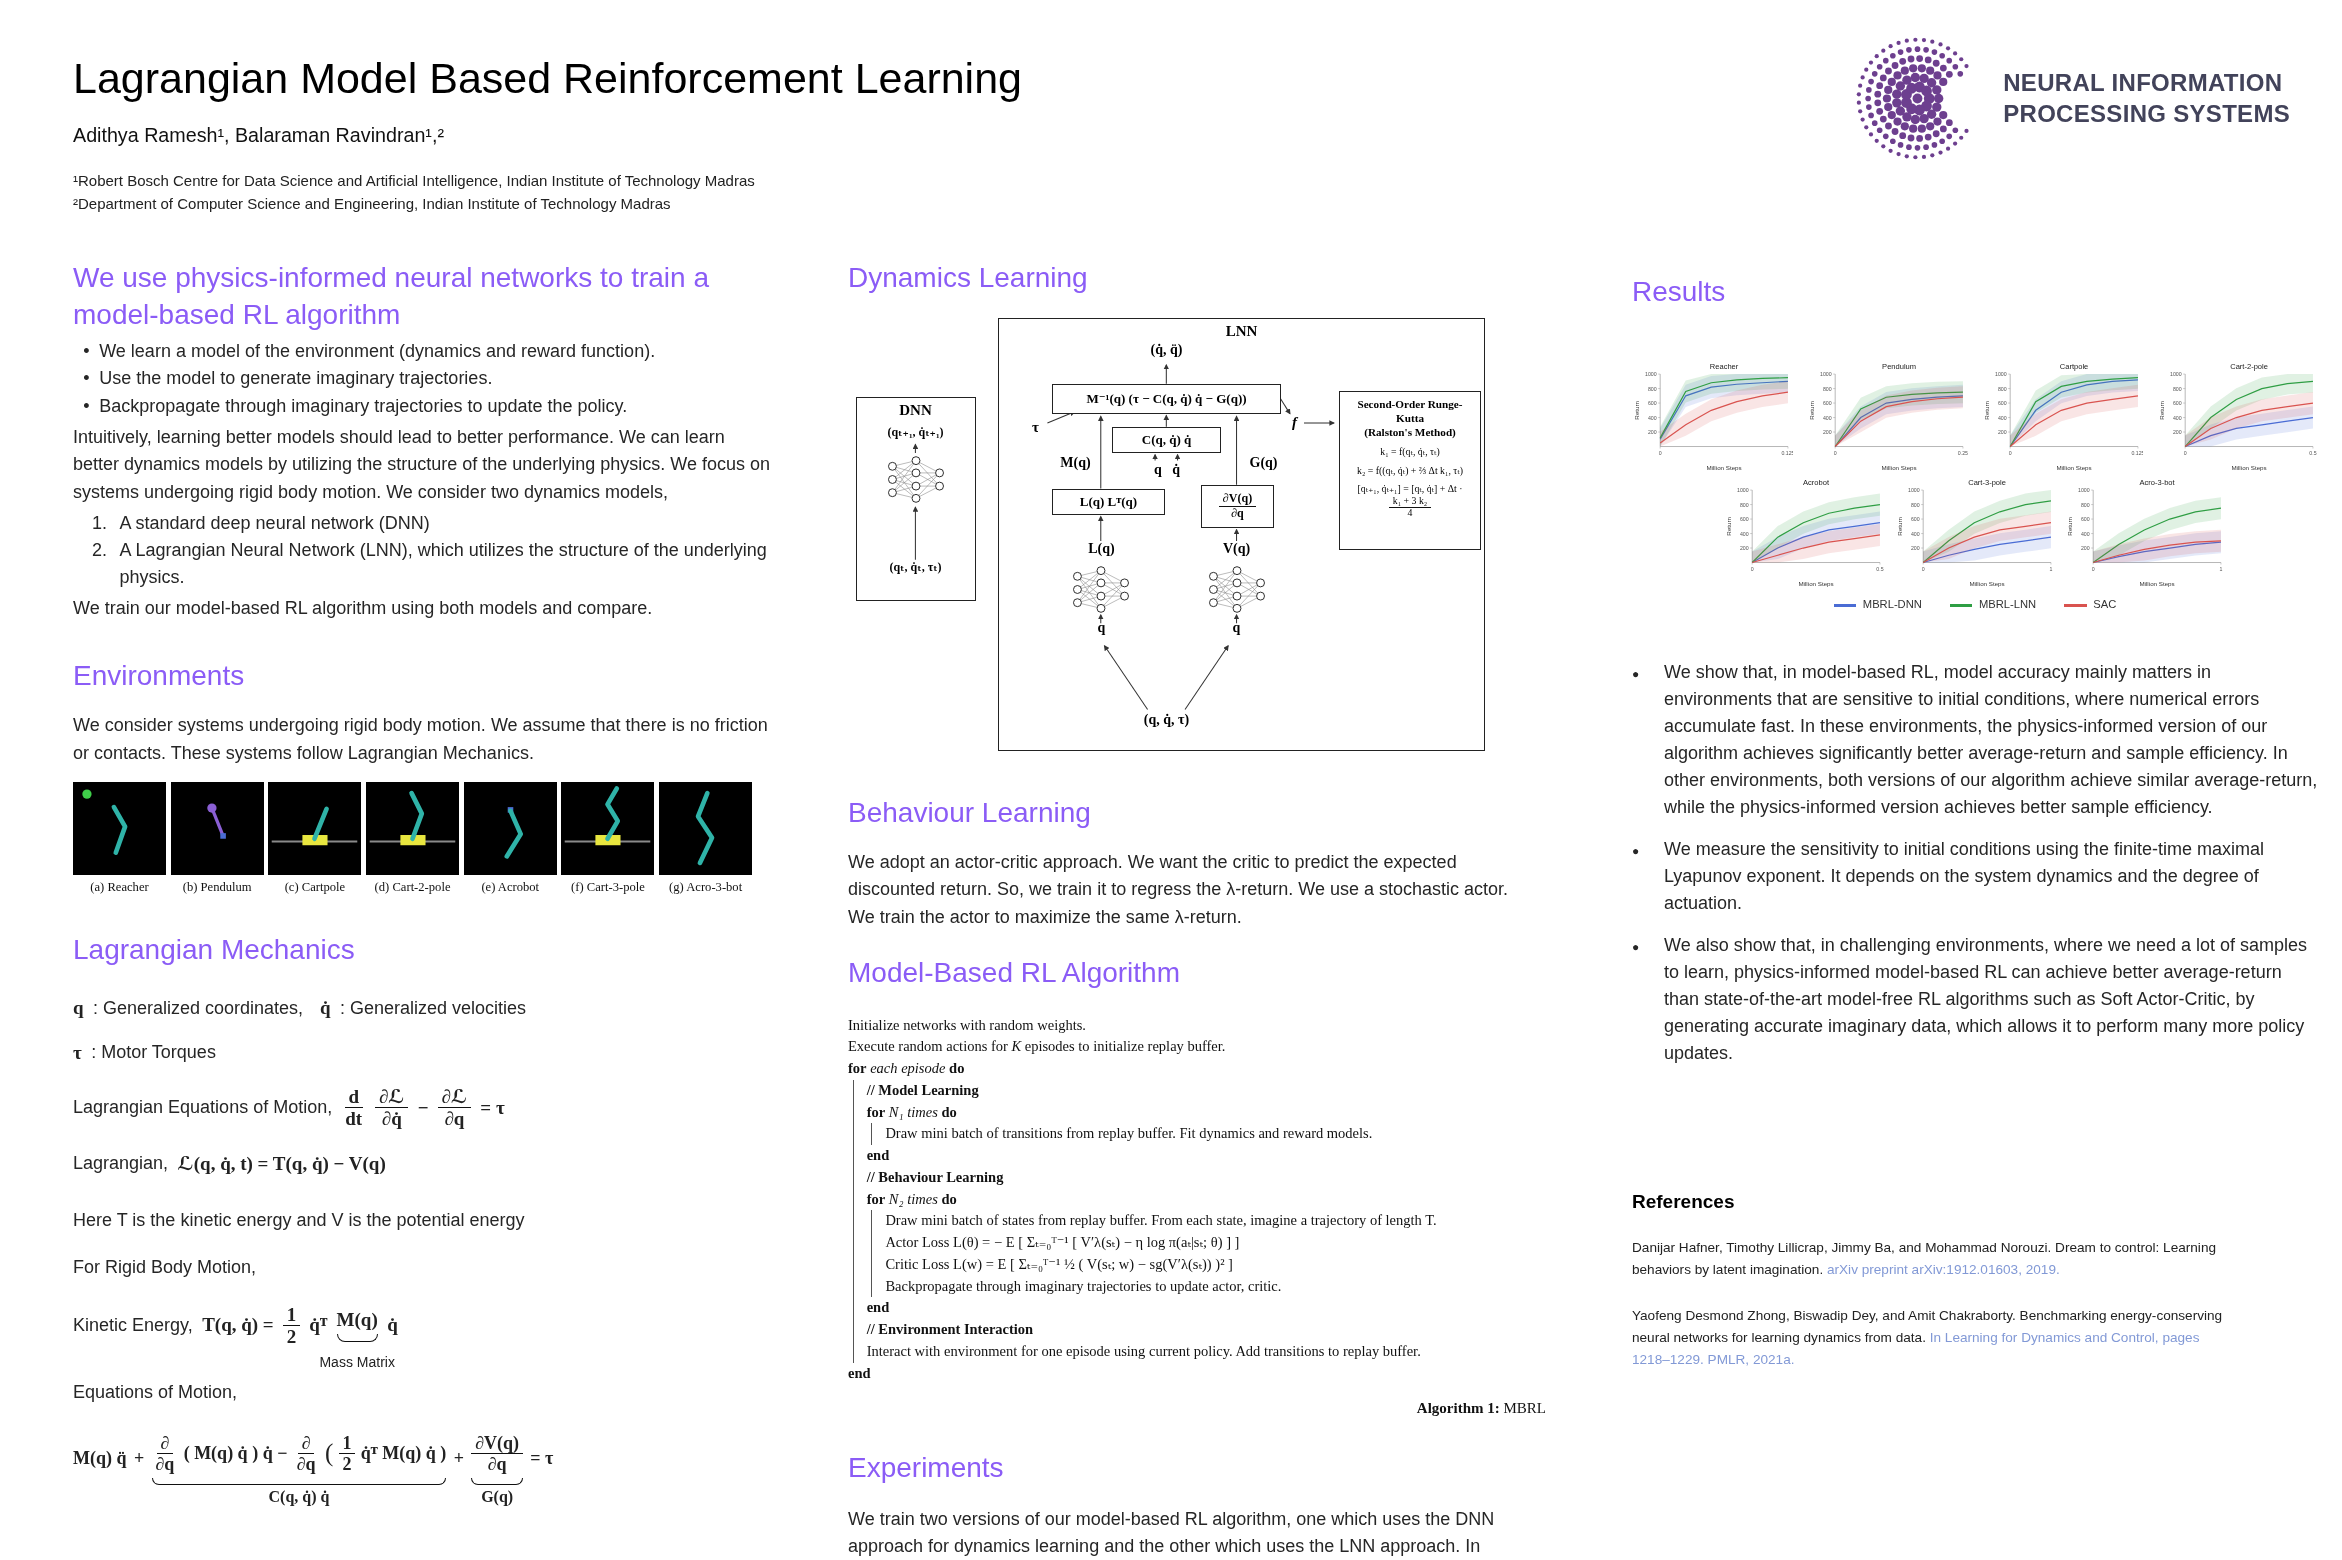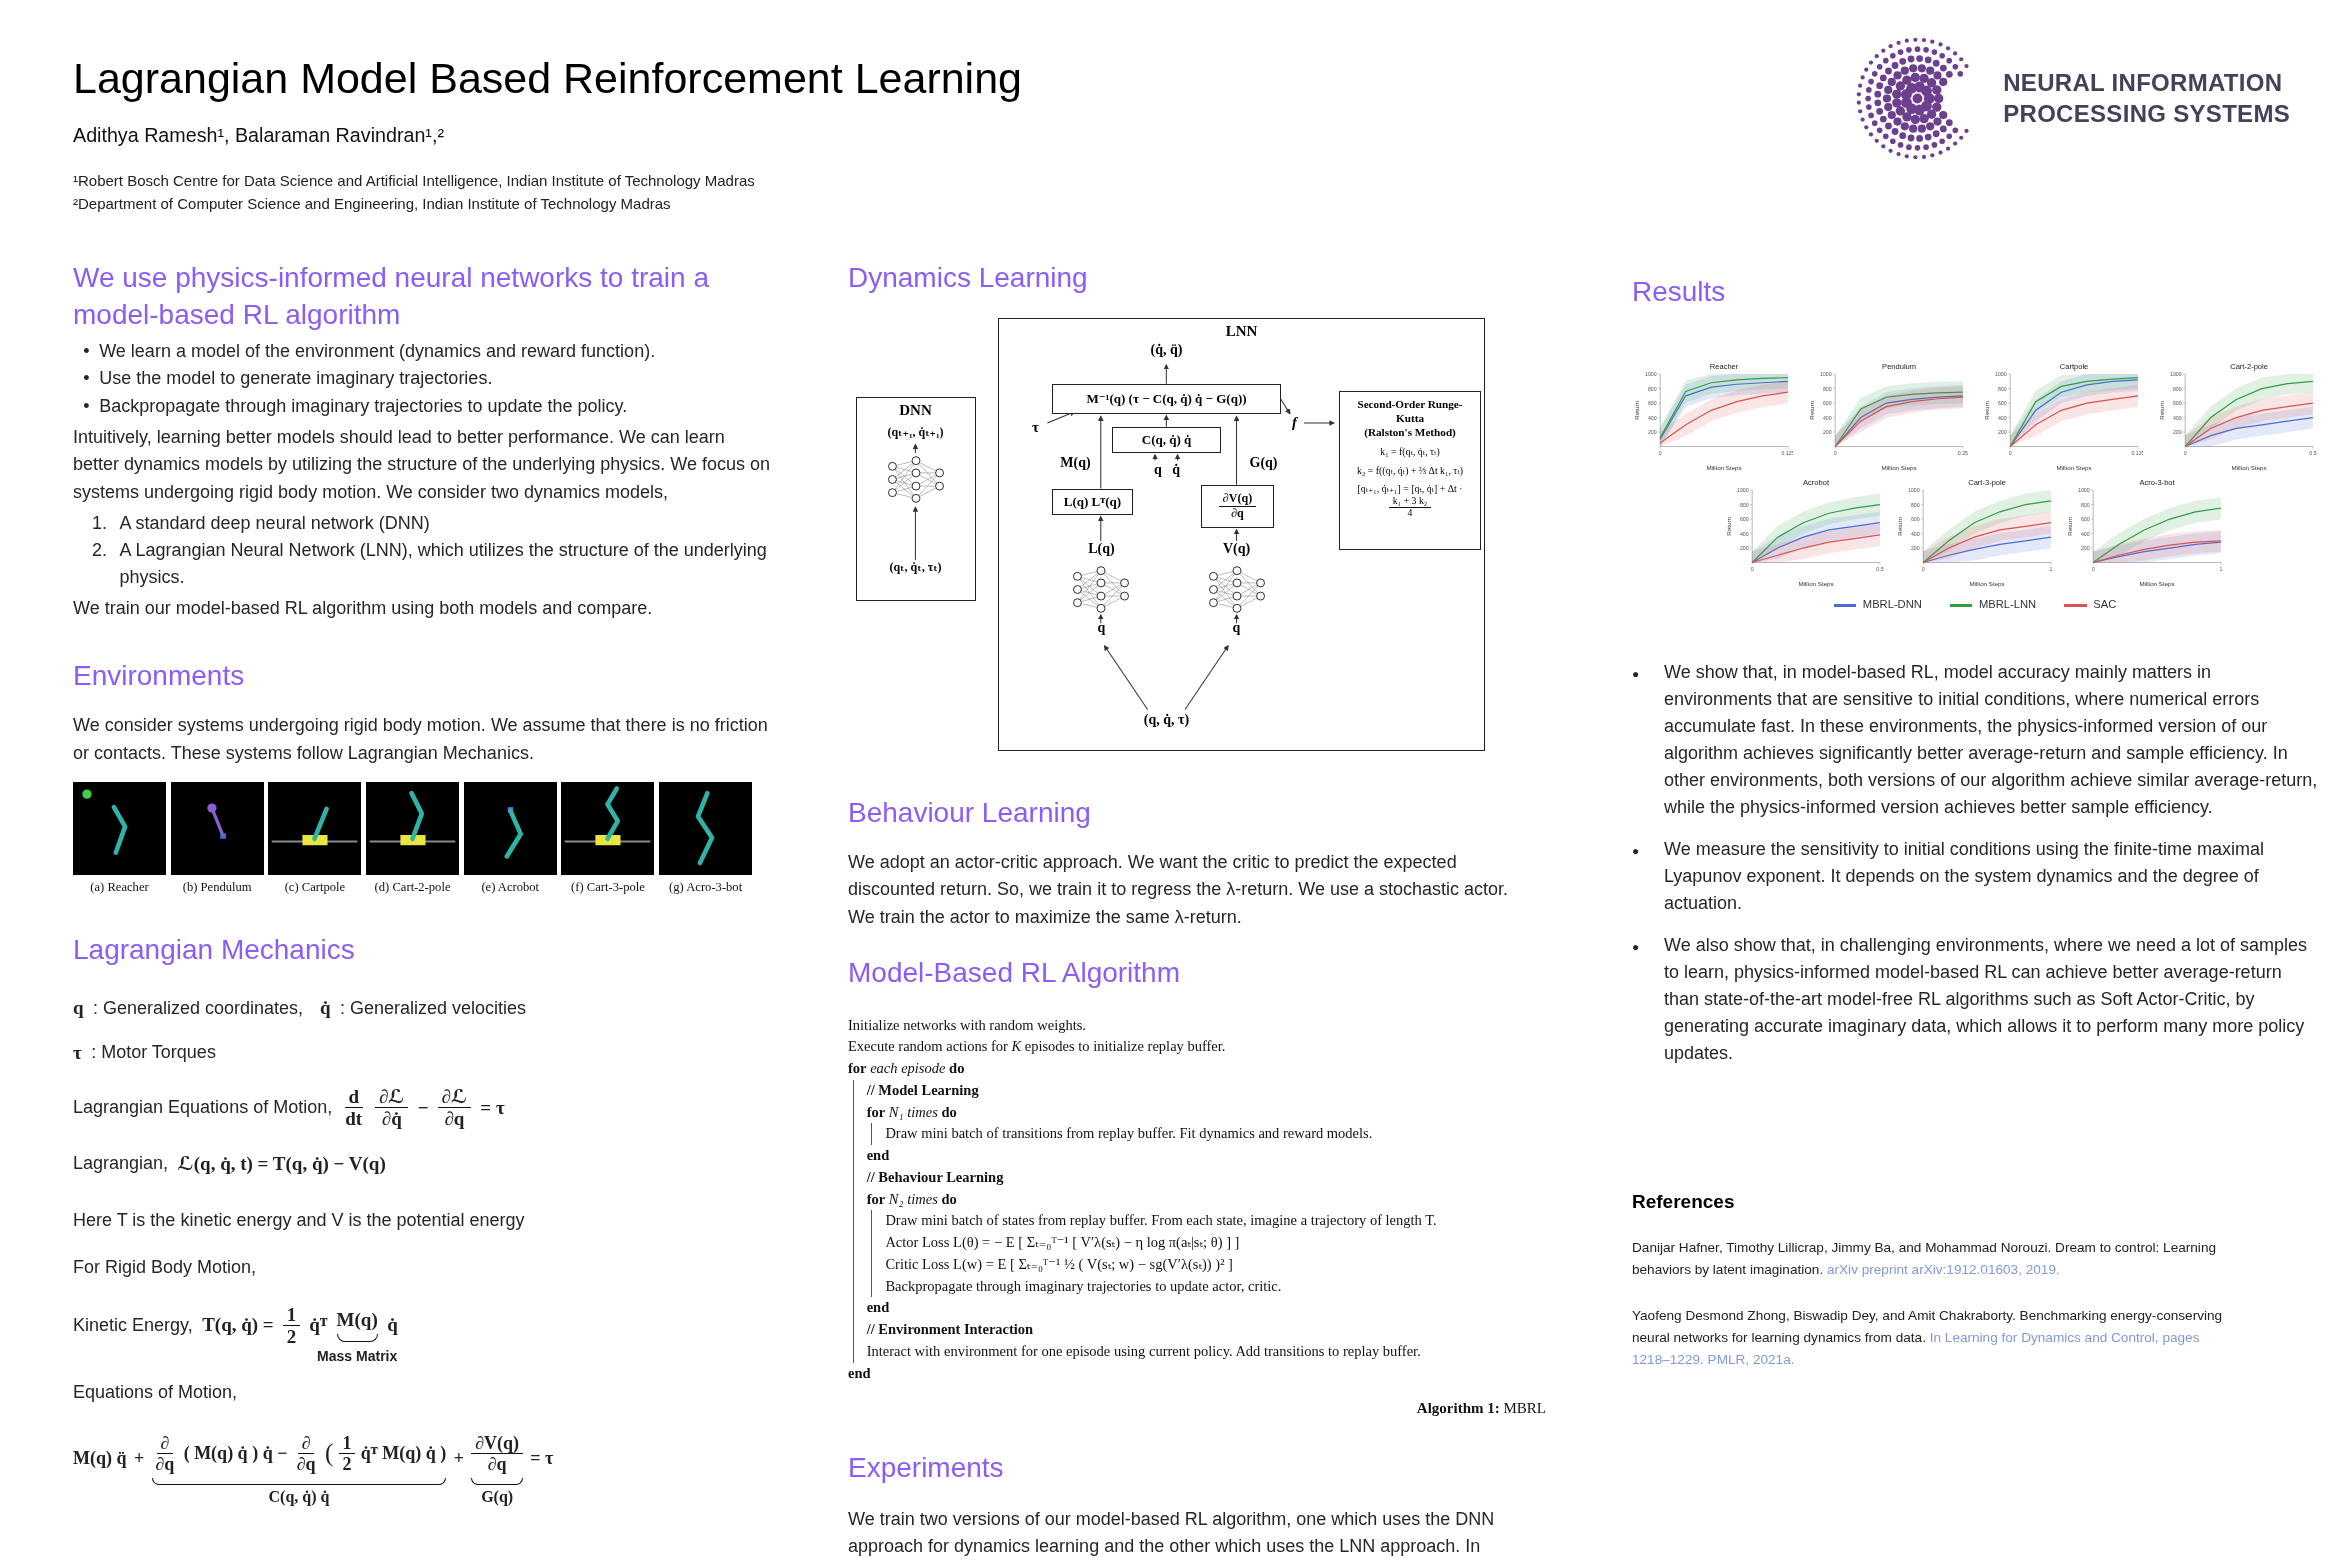--- a/index.html
+++ b/index.html
@@ -355,21 +355,21 @@
       <span class="mlabel">Kinetic Energy,</span>
       <span class="math">T(q, q̇) =</span>
       <span class="frac math">
           <span class="fn">1</span>
           <span class="fd">2</span>
         </span>
       <span class="math">q̇ᵀ</span>
       <span class="ubrace">
         <span class="math">M(q)</span>
         <span class="brace"></span>
-        <span class="blabel2" style="margin-top:6px;font-weight:bold;">Mass Matrix</span>
+        <span class="blabel2" style="margin-top:12px;">Mass Matrix</span>
       </span>
       <span class="math">q̇</span>
     </div>
 
     <p class="body">Equations of Motion,</p>
 
     <div class="mline" style="font-size:18px;gap:7.5px;margin-top:26px;margin-bottom:66px;">
       <span class="math">M(q) q̈</span>
       <span class="math">+</span>
       <span class="ubrace">
@@ -481,21 +481,21 @@
       <div class="dlabel" style="left:225px;top:24px;width:187px;font-size:14px;">(q̇, q̈)</div>
       <div class="dbox" style="left:204px;top:66px;width:229px;height:30px;">M⁻¹(q) (τ − C(q, q̇) q̇ − G(q))</div>
       <div class="dlabel" style="left:178px;top:101px;width:19px;font-size:15px;">τ</div>
       <div class="dbox" style="left:264px;top:109px;width:109px;height:26px;">C(q, q̇) q̇</div>
       <div class="dlabel" style="left:437px;top:96px;width:19px;font-size:15px;font-style:italic;">f</div>
 
       <div class="dlabel" style="left:206px;top:137px;width:43px;">M(q)</div>
       <div class="dlabel whitebg" style="left:287px;top:144px;width:64px;">q&nbsp;&nbsp;&nbsp;q̇</div>
       <div class="dlabel" style="left:394px;top:137px;width:43px;">G(q)</div>
 
-      <div class="dbox" style="left:204px;top:171px;width:81px;height:26px;">L(q) Lᵀ(q)</div>
+      <div class="dbox" style="left:204px;top:171px;width:113px;height:26px;">L(q) Lᵀ(q)</div>
       <div class="dbox" style="left:353px;top:167px;width:73px;height:43px;">
         <span class="frac" style="font-size:12px;">
           <span class="fn">∂V(q)</span>
             <span class="fd">∂q</span>
         </span>
       </div>
 
       <div class="dlabel" style="left:229px;top:223px;width:49px;">L(q)</div>
       <div class="dlabel" style="left:364px;top:223px;width:49px;">V(q)</div>
 

